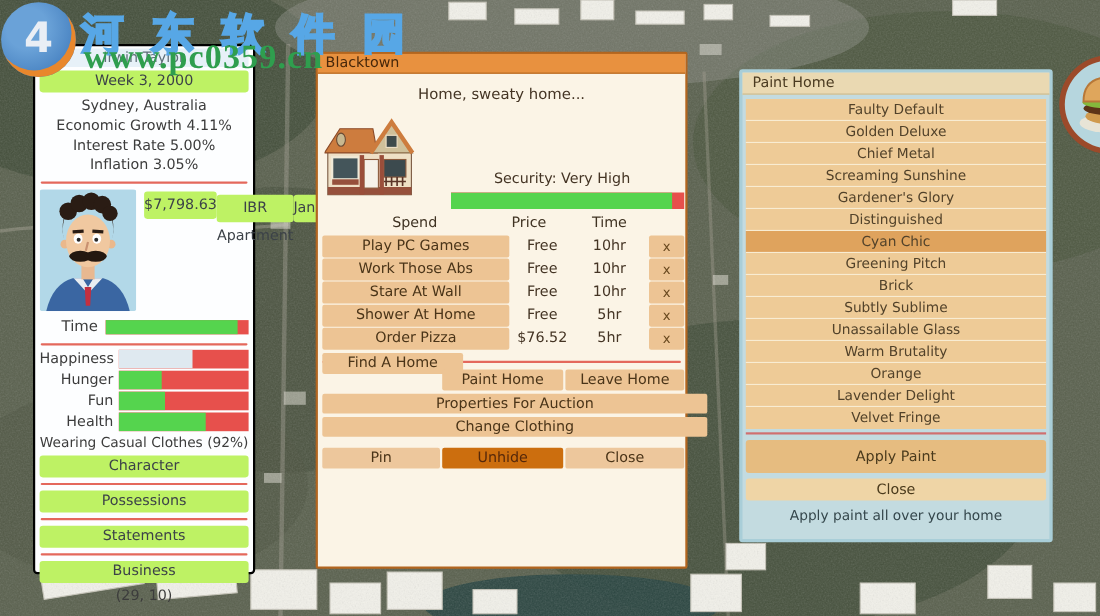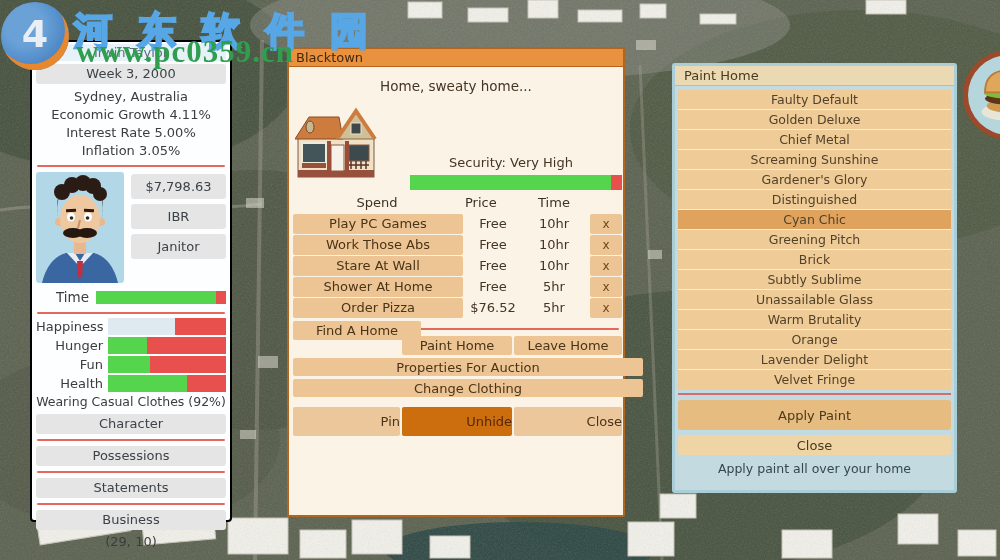--- a/index.html
+++ b/index.html
@@ -25,27 +25,27 @@
 
   
   .poi{position:absolute;left:963px;top:50px;width:92px;height:90px;border-radius:50%;
        border:5px solid #9c4a2a;background:#b6d6de;z-index:1;overflow:hidden}
 
   
   .left-panel{position:absolute;left:30px;top:40px;width:202px;height:482px;z-index:2;
               background:#fdfeff;border:2px solid #000000;border-radius:4px;
               padding:2px 4px;color:#3c3c3c;font-size:13px}
   .pname{height:17px;line-height:17px;text-align:center;color:#5f6f78;background:#e7f1f8;border-radius:3px}
-  .bluebox{background:#e5e5e5;border-radius:3px;text-align:center;color:#3c4248}
+  .bluebox{background:#bef264;border-radius:3px;text-align:center;color:#3c4248}
   .week{height:20px;line-height:20px;margin-top:3px}
   .econ{text-align:center;line-height:18px;margin-top:4px}
   .sep1{margin:5px 1px 0}
   .avatar-row{display:flex;margin-top:5px}
   .avatar{width:88px;height:111px;border-radius:3px;overflow:hidden;flex:none}
-  .acol{flex:1;margin-left:7px;display:flex;flex-direction:column}
+  .acol{flex:1;margin-left:7px;display:flex;flex-direction:row}
   .acol .bluebox{height:25px;line-height:25px;margin-top:5px}
   .acol .bluebox:first-child{margin-top:2px}
   .time-row{display:flex;align-items:center;margin-top:6px}
   .time-label{width:60px;text-align:right;padding-right:7px;font-size:13.5px}
   .bar{flex:1;height:13px;position:relative;overflow:hidden}
   .bar .fill{position:absolute;left:0;top:0;bottom:0}
   .sep2{margin:7px 1px 0}
   .stats{margin-top:4px}
   .stat-row{display:flex;align-items:stretch;height:17px;margin-bottom:2px}
   .stat-label{width:72px;text-align:right;padding-right:5px;line-height:17px;font-size:13px}
@@ -72,22 +72,22 @@
   .trow{position:absolute;left:0;width:100%;height:20px}
   .spend{position:absolute;left:4px;top:0;width:170px;height:20px;background:#edc494;
          border-radius:2px;color:#4a3418;font-size:13px;line-height:20px;text-align:center}
   .pricec{position:absolute;left:176px;top:0;width:56px;text-align:center;line-height:20px}
   .timec{position:absolute;left:238px;top:0;width:54px;text-align:center;line-height:20px}
   .xbtn{position:absolute;left:301px;top:0;width:32px;height:20px;background:#edc494;
         border-radius:2px;color:#6a4a20;font-size:12px;line-height:20px;text-align:center}
   .act{position:absolute;height:19px;background:#edc494;border-radius:2px;color:#4a3418;
        font-size:13px;line-height:19px;text-align:center}
   .wide{left:4px;width:350px;height:18px}
-  .winctl{position:absolute;height:29px;background:#edc79c;border-radius:2px;color:#4a3418;
-          font-size:13px;line-height:19px;text-align:right}
+  .winctl{position:absolute;height:19px;background:#edc79c;border-radius:2px;color:#4a3418;
+          font-size:13px;line-height:19px;text-align:center}
   .winctl.selected{background:#cc6e0e;color:#55280a}
 
   
   .paint-panel{position:absolute;left:672px;top:63px;width:285px;height:430px;z-index:4;
                background:#c3dbe0;border:3px solid #a9ced8;border-radius:3px;font-size:12.5px;color:#52422a}
   .paint-title{height:20px;line-height:20px;background:#ead9b2;color:#4a3a20;padding-left:9px;
                border-bottom:1px solid #c9b98e;font-size:13px}
   .paint-list{margin:4px 3px 0}
   .paint-opt{width:100%;height:20px;line-height:20px;text-align:center;background:#eecb97;
              border-bottom:1px solid #f8ecd2;color:#52422a;font-size:12.5px}

